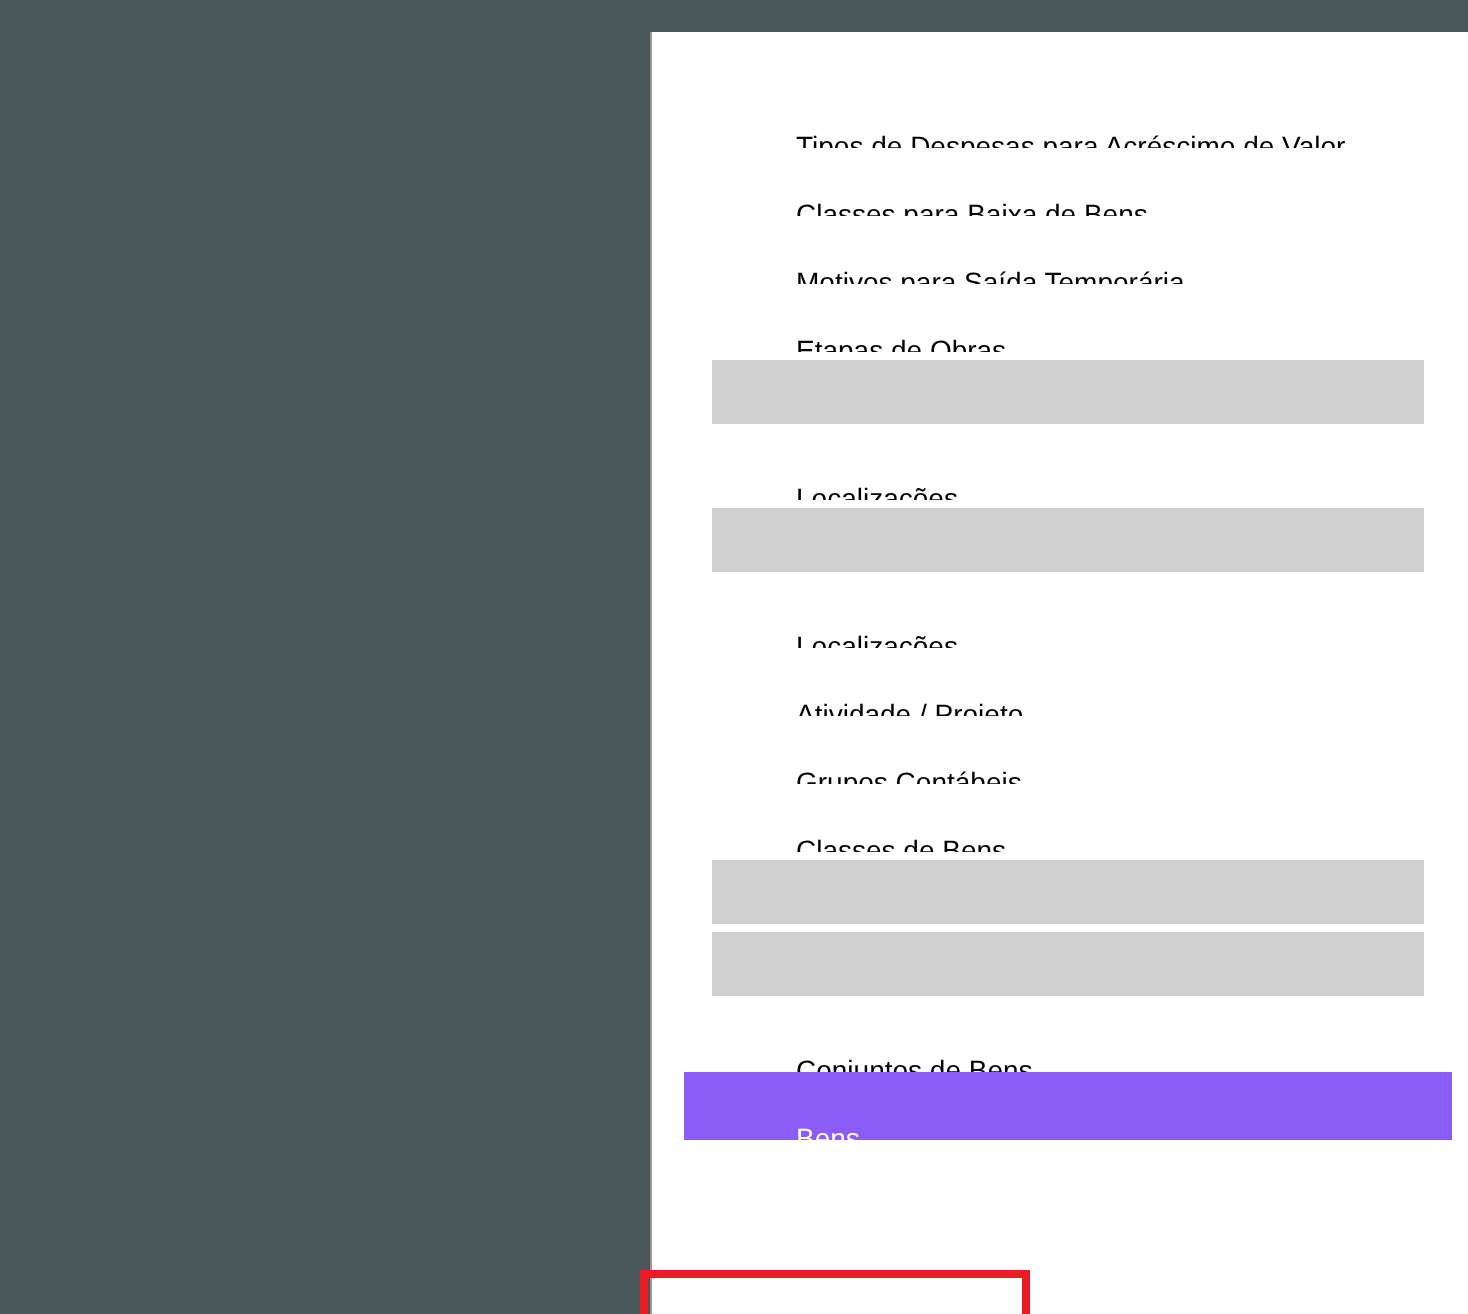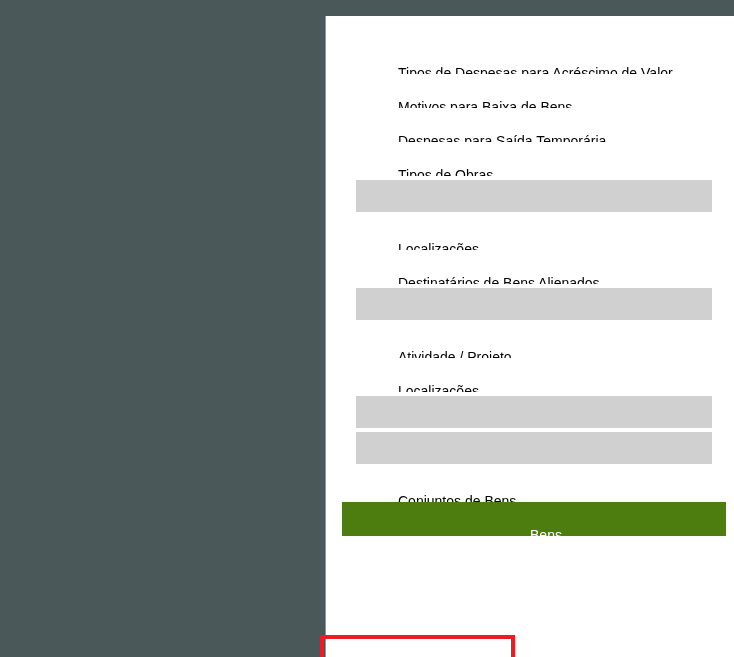--- a/index.html
+++ b/index.html
@@ -33,23 +33,22 @@
       padding-left: 40px;
       color: #000000;
       cursor: default;
       white-space: nowrap;
       overflow: hidden;
     }
     .menu-item.first {
       margin-top: 8px;
     }
     .menu-item.selected {
-      background: #4d7c0f;
+      background: #8b5cf6;
       color: #ffffff;
-      text-align: center;
     }
     .separator {
       height: 1px;
       margin: 4px 14px 4px 14px;
       background: #d0d0d0;
     }
     .highlight-box {
       position: absolute;
       left: 304px;
       top: 619px;
@@ -58,33 +57,34 @@
       border: 4px solid #ed1c24;
       pointer-events: none;
     }
   </style>
 </head>
 <body>
 
 <div class="menu-panel">
 
   <div class="menu-item first"><span>Tipos de Despesas para Acréscimo de Valor</span></div>
-  <div class="menu-item"><span>Motivos para Baixa de Bens</span></div>
-  <div class="menu-item"><span>Despesas para Saída Temporária</span></div>
-  <div class="menu-item"><span>Tipos de Obras</span></div>
+  <div class="menu-item"><span>Classes para Baixa de Bens</span></div>
+  <div class="menu-item"><span>Motivos para Saída Temporária</span></div>
+  <div class="menu-item"><span>Etapas de Obras</span></div>
 
   <div class="separator"></div>
 
   <div class="menu-item"><span>Localizações</span></div>
-  <div class="menu-item"><span>Destinatários de Bens Alienados</span></div>
 
   <div class="separator"></div>
 
+  <div class="menu-item"><span>Localizações</span></div>
   <div class="menu-item"><span>Atividade / Projeto</span></div>
-  <div class="menu-item"><span>Localizações</span></div>
+  <div class="menu-item"><span>Grupos Contábeis</span></div>
+  <div class="menu-item"><span>Classes de Bens</span></div>
 
   <div class="separator"></div>
 
 
   <div class="separator"></div>
 
   <div class="menu-item"><span>Conjuntos de Bens</span></div>
   <div class="menu-item selected"><span>Bens</span></div>
 
 </div>

